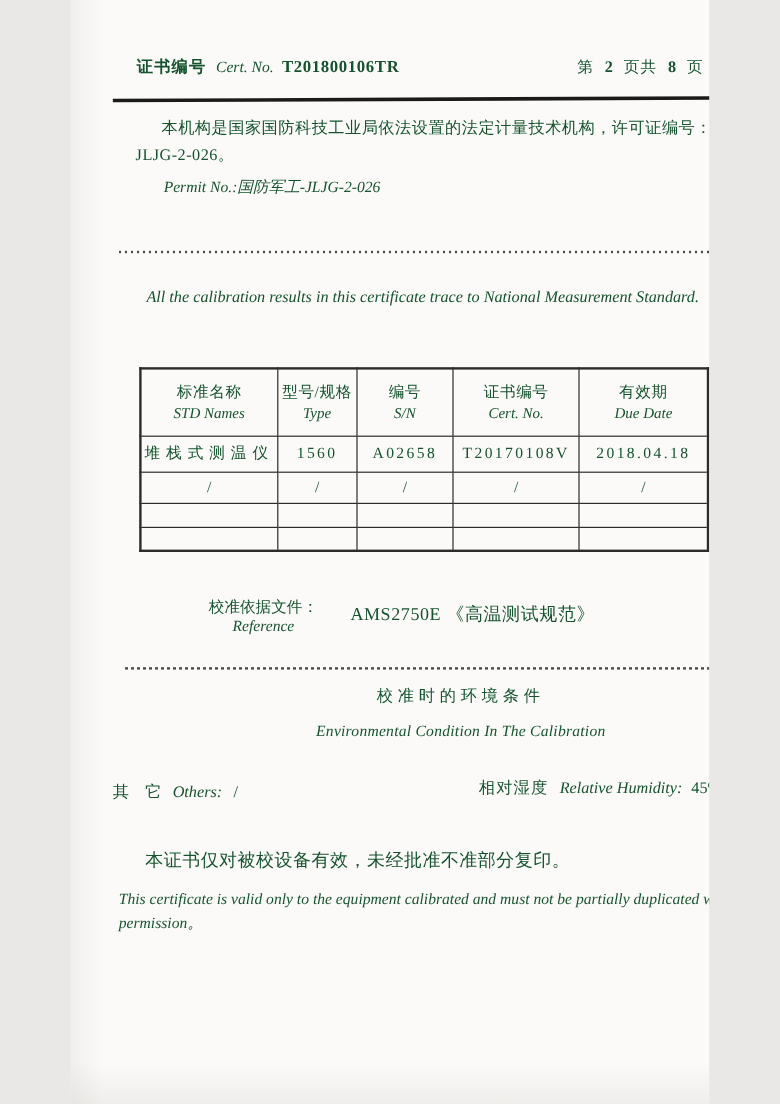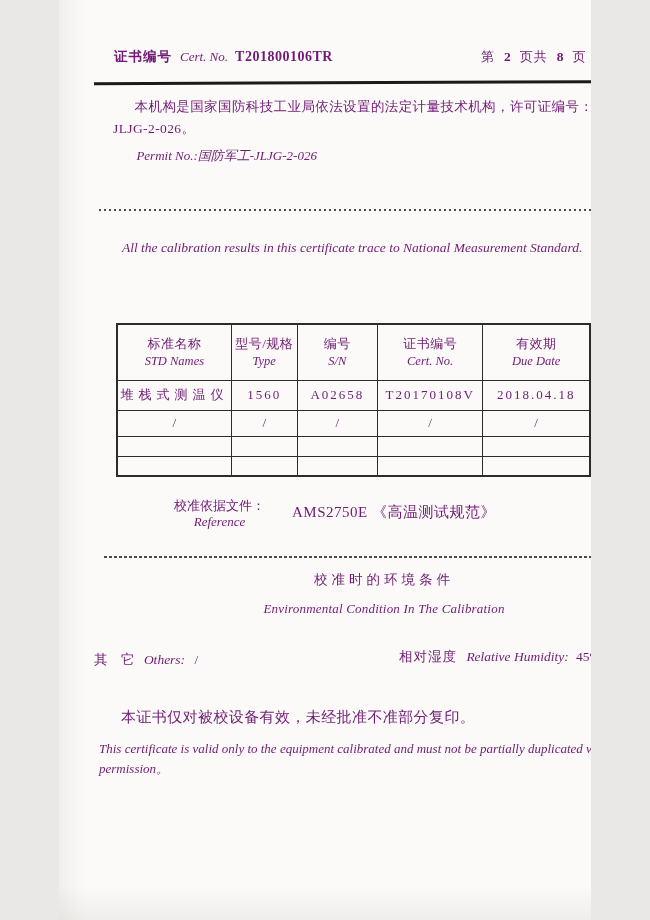--- a/index.html
+++ b/index.html
@@ -1,21 +1,21 @@
 <!DOCTYPE html>
 <html><head>
 <meta charset="utf-8">
 <style>
   html,body{margin:0;padding:0;background:#e9e8e6;}
   .page{
     position:relative;
     width:532px;height:920px;
     margin:0 auto;
     background:#fbfaf8;
-    color:#701a75;
+    color:#14532d;
     font-family:"Liberation Serif","DejaVu Serif",serif;
     overflow:hidden;
   }
   
   .page::before{
     content:"";position:absolute;inset:0;pointer-events:none;
     background:
       linear-gradient(90deg, rgba(190,188,184,.18) 0, rgba(190,188,184,0) 26px),
       linear-gradient(0deg, rgba(190,188,184,.20) 0, rgba(190,188,184,0) 34px);
   }
@@ -50,21 +50,21 @@
   .trace p{margin:0;}
   .trace .zh{letter-spacing:.4px;font-weight:500;}
   .trace .en{font-style:italic;margin-top:7px;}
 
   
   .table-title{top:279px;left:57px;width:576px;text-align:center;line-height:1.3;}
   .table-title .zh{font-size:13.5px;letter-spacing:1.5px;font-weight:500;}
   .table-title .en{font-size:13px;font-style:italic;margin-top:1px;}
 
   
-  table.std{position:absolute;top:323px;left:57px;border-collapse:collapse;table-layout:fixed;
+  table.std{position:absolute;top:306px;left:57px;border-collapse:collapse;table-layout:fixed;
     border:2.2px solid #2c2c2c;}
   table.std th,table.std td{border:1.5px solid #2c2c2c;text-align:center;vertical-align:middle;padding:0;}
   table.std thead tr{height:56px;}
   tr.r1{height:30px;} tr.r2{height:26px;} tr.r3{height:20px;} tr.r4{height:20px;}
   th .zh{font-size:13px;font-weight:500;letter-spacing:.5px;}
   th .en{font-size:12.5px;font-style:italic;font-weight:500;margin-top:1px;}
   td{font-size:13px;}
   td.c-name{letter-spacing:5px;font-weight:500;}
   td.c-num{letter-spacing:2px;}
 

